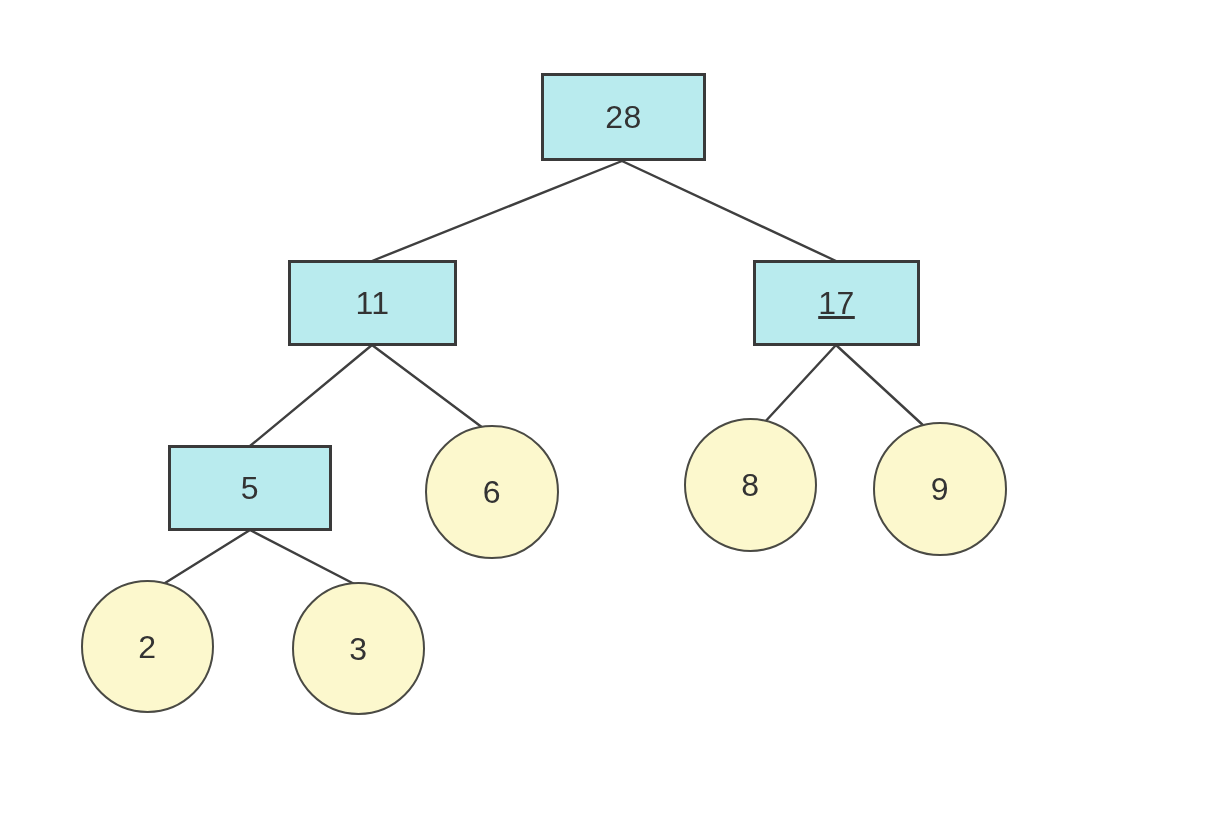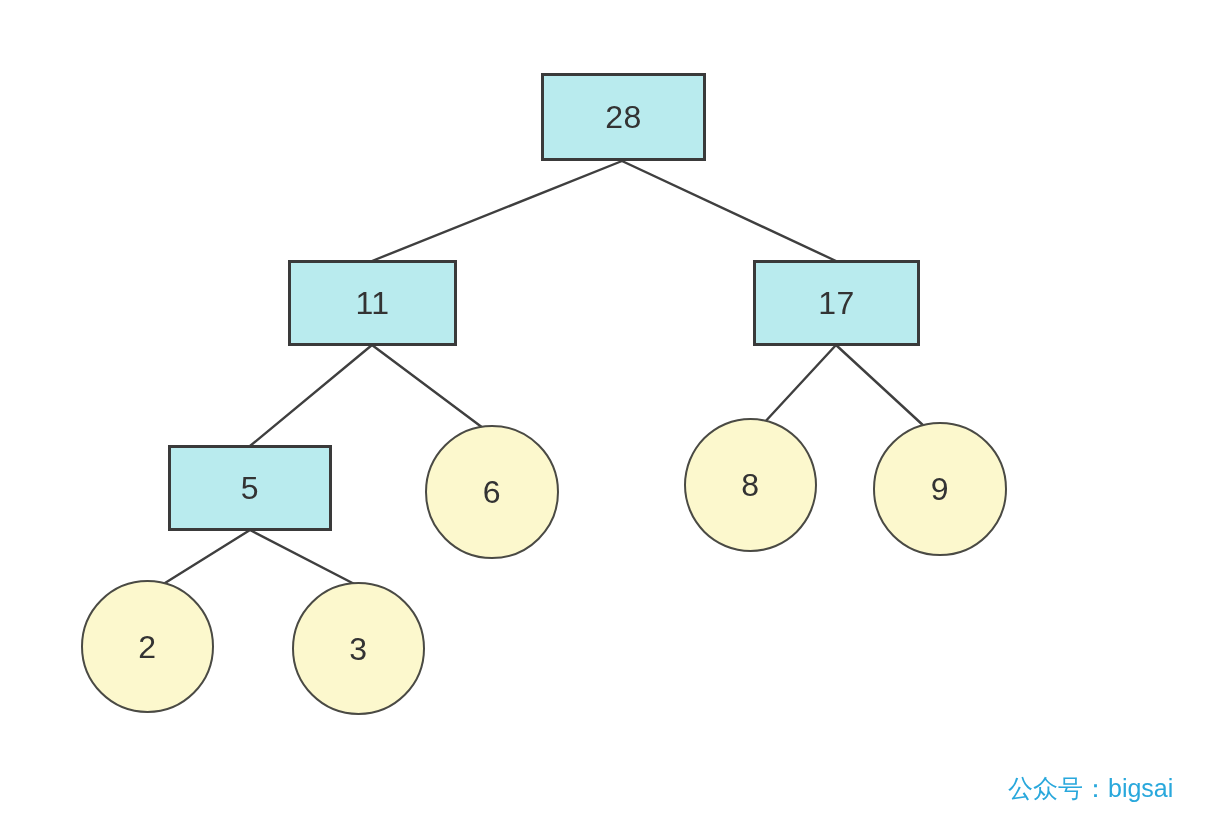--- a/index.html
+++ b/index.html
@@ -72,21 +72,21 @@
       <line x1="250" y1="530" x2="157" y2="588" stroke="#3f3f3f" stroke-width="2.4" stroke-linecap="round"></line>
       <line x1="250" y1="530" x2="364" y2="589" stroke="#3f3f3f" stroke-width="2.4" stroke-linecap="round"></line>
     </svg>
   <div id="node-layer">
       <div class="node node-rect" style="left: 541px; top: 73px; width: 165px; height: 88px;">
         <span>28</span>
       </div>
       <div class="node node-rect" style="left: 288px; top: 260px; width: 169px; height: 86px; align-items: center;">
         <span>11</span>
       </div>
-      <div class="node node-rect" style="left: 753px; top: 260px; width: 167px; height: 86px;">
+      <div class="node node-rect" style="left: 753px; top: 260px; width: 167px; height: 86px; text-decoration: underline;">
         <span>17</span>
       </div>
       <div class="node node-rect" style="left: 168px; top: 445px; width: 164px; height: 86px;">
         <span>5</span>
       </div>
       <div class="node node-circle" style="left: 425px; top: 425px; width: 134px; height: 134px;">
         <span>6</span>
       </div>
       <div class="node node-circle" style="left: 684px; top: 418px; width: 133px; height: 134px;">
         <span>8</span>
@@ -94,14 +94,13 @@
       <div class="node node-circle" style="left: 873px; top: 422px; width: 134px; height: 134px;">
         <span>9</span>
       </div>
       <div class="node node-circle" style="left: 81px; top: 580px; width: 133px; height: 133px;">
         <span>2</span>
       </div>
       <div class="node node-circle" style="left: 292px; top: 582px; width: 133px; height: 133px;">
         <span>3</span>
       </div>
     </div>
-  <div class="watermark" id="watermark" style="left: 1008px; top: 772px;">公众号：bigsai</div>
 </div>
 
 </body></html>

